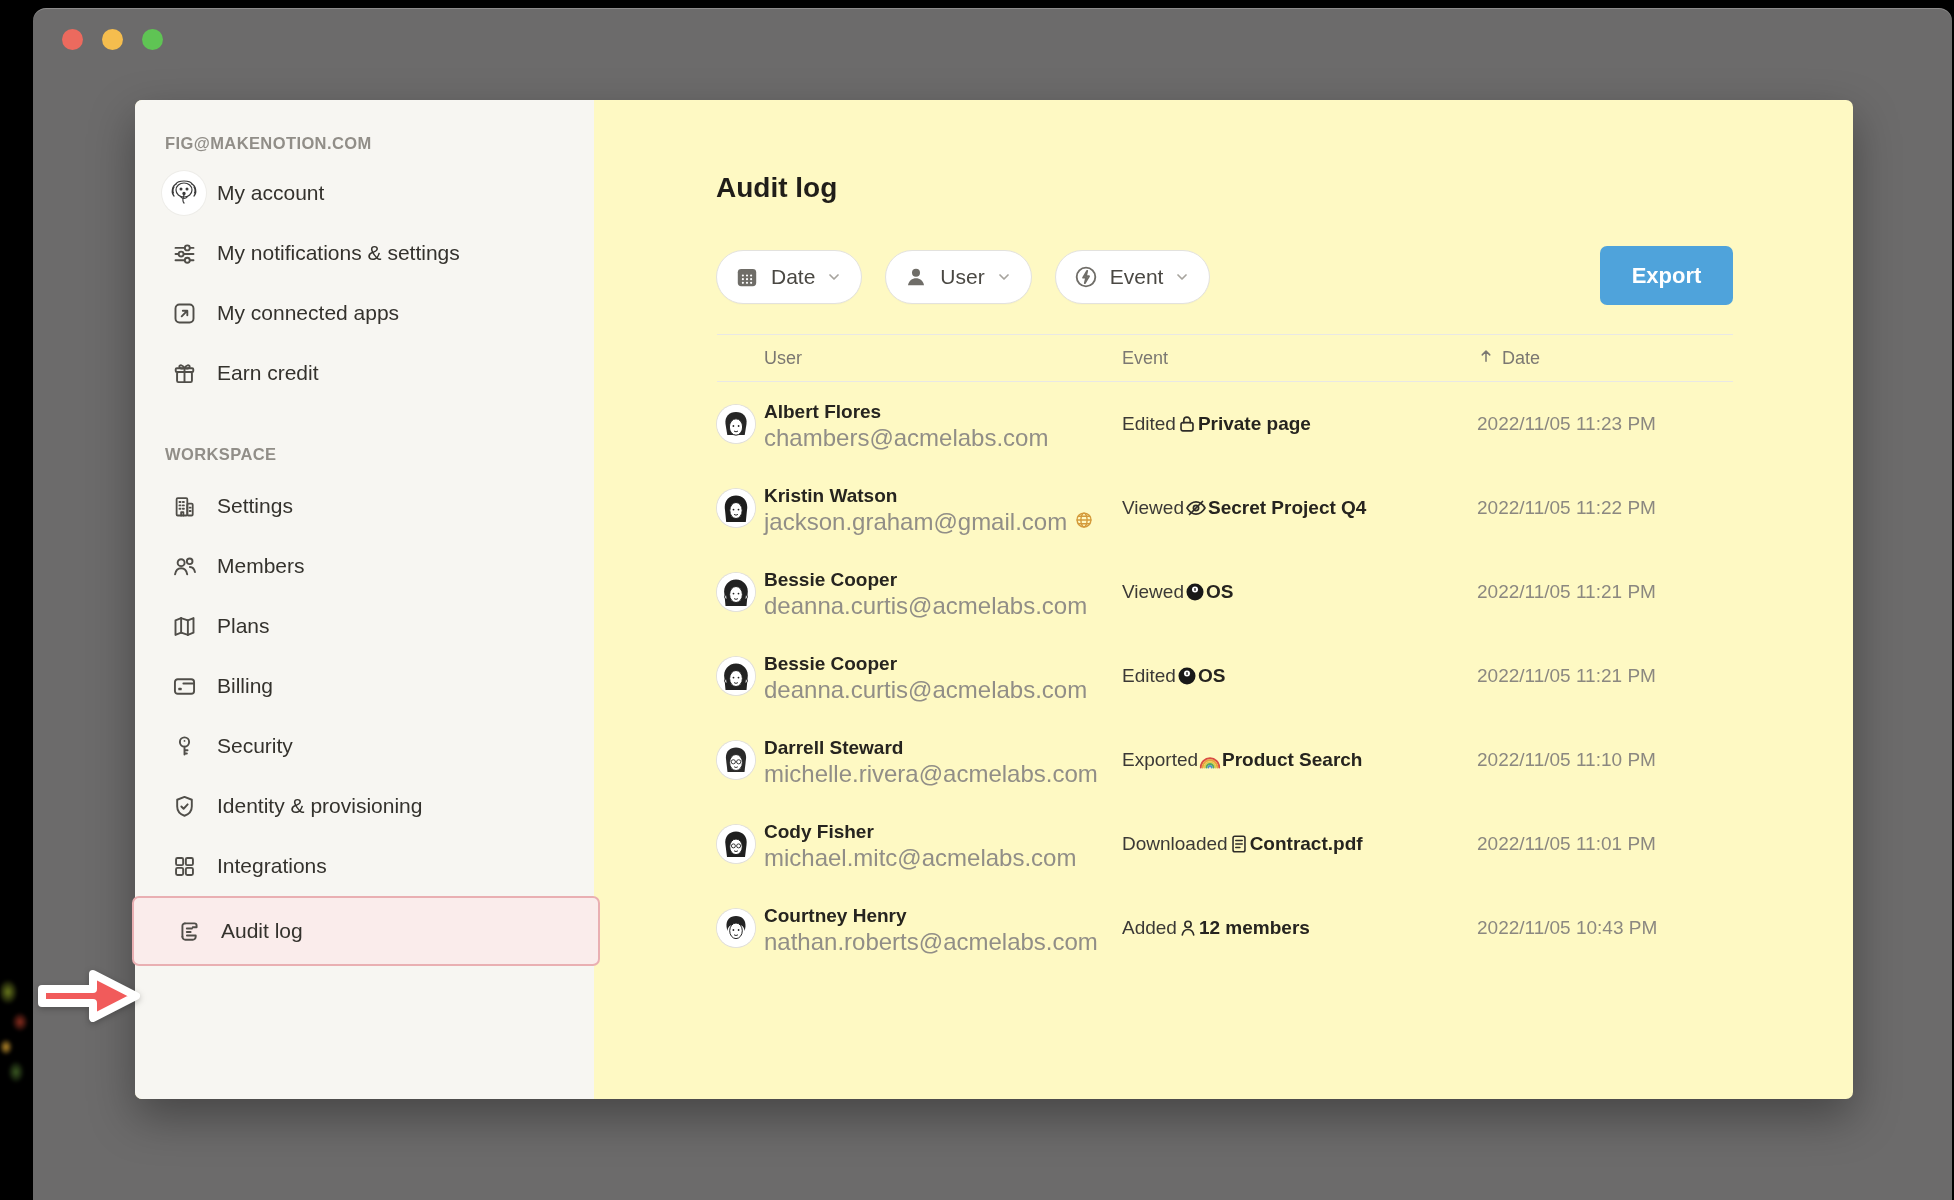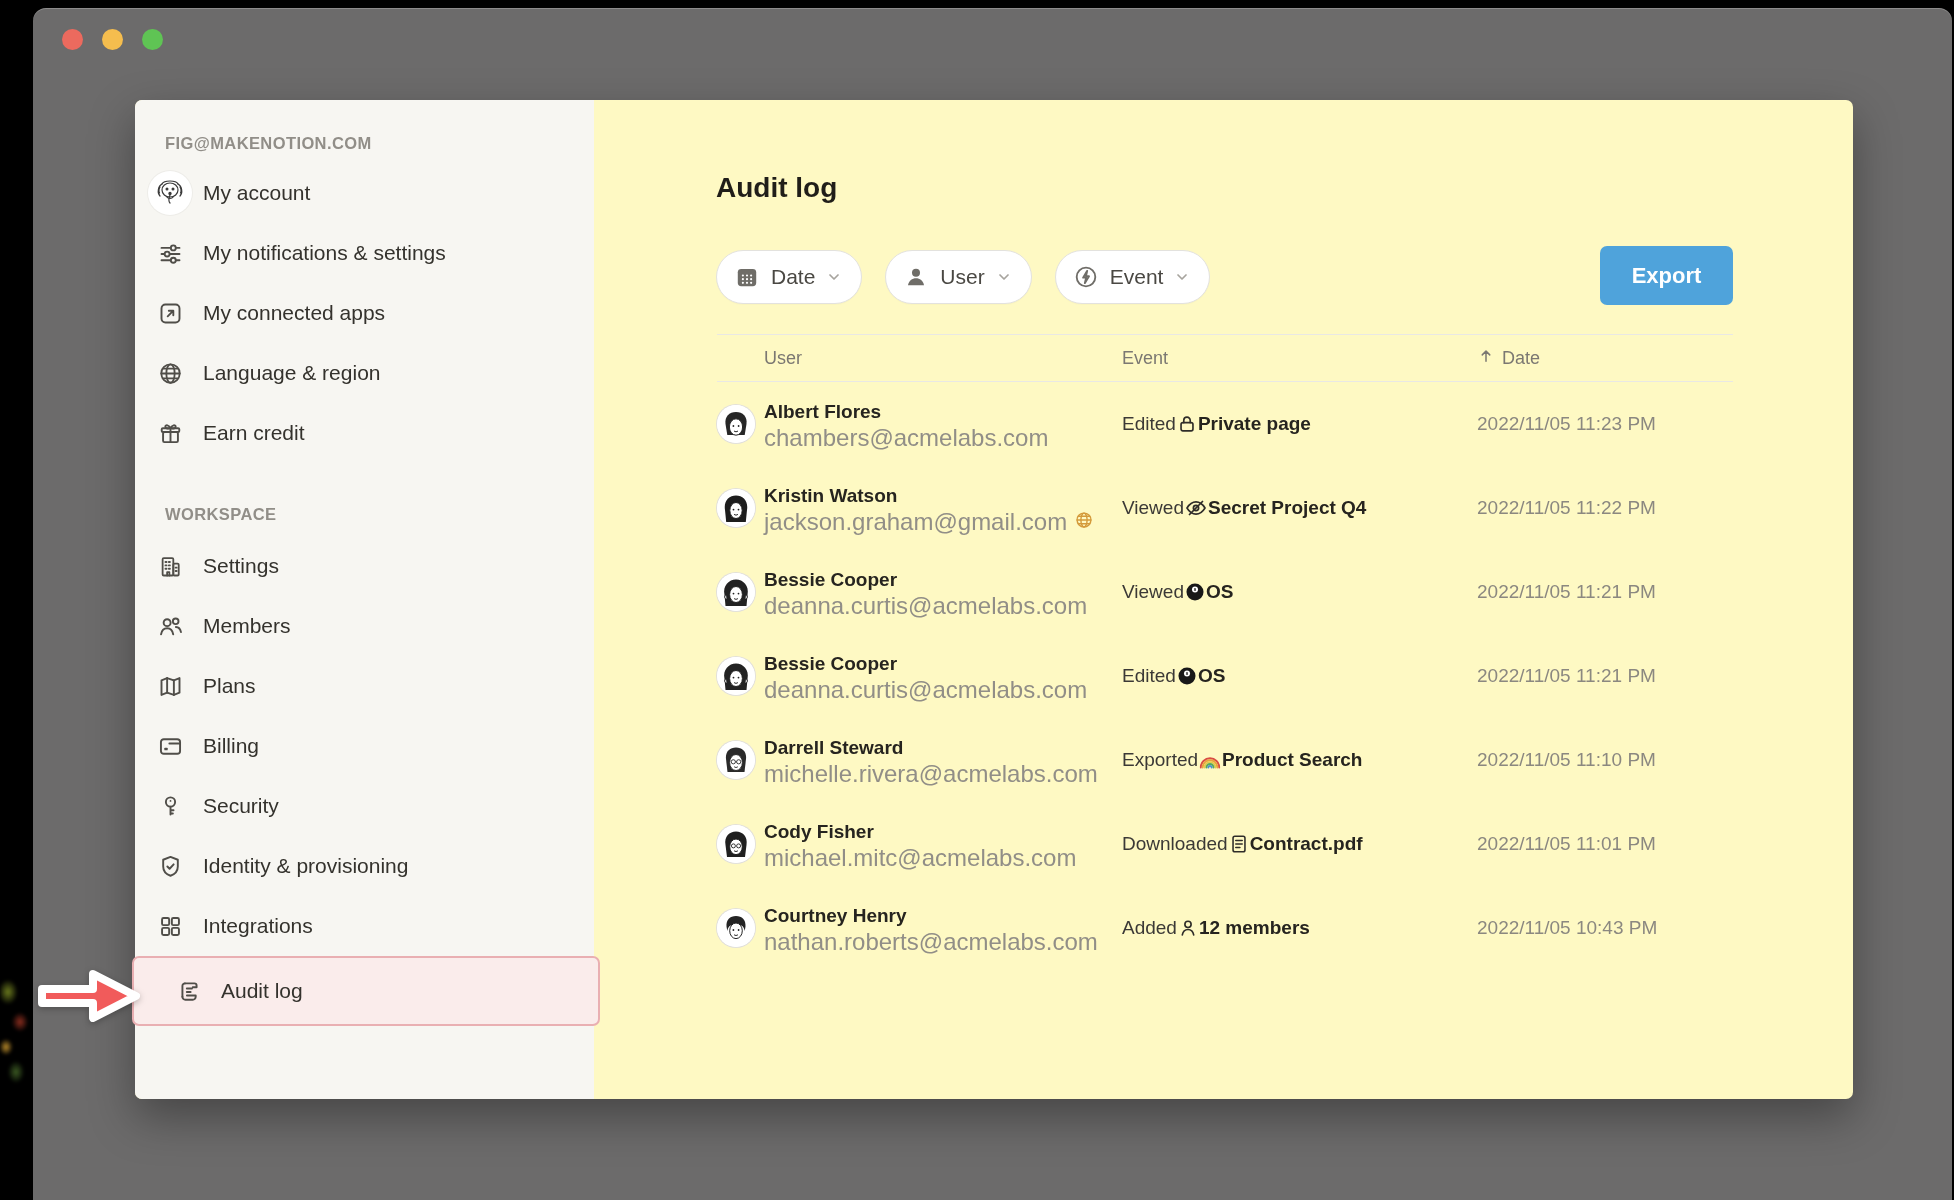--- a/index.html
+++ b/index.html
@@ -41,21 +41,21 @@
     position:absolute;left:0;top:0;bottom:0;width:459px;
     background:#f7f6f2;border-radius:7px 0 0 7px;
     padding-top:26px;box-sizing:border-box;
   }
   .sb-heading{
     margin:8px 0 10px 30px;font-size:16.5px;font-weight:600;color:#918e88;
     letter-spacing:.4px;
   }
   .ws-heading{margin:42px 0 12px 30px;}
   .sb-item{
-    display:flex;align-items:center;height:60px;padding-left:20px;
+    display:flex;align-items:center;height:60px;padding-left:34px;
     color:#34322d;font-size:21px;cursor:pointer;box-sizing:border-box;
   }
   .sb-item .ic{width:30px;height:30px;margin-right:18px;display:flex;align-items:center;justify-content:center;flex:0 0 30px;}
   .sb-item .ic svg{display:block;}
   .sb-item.active{
     height:70px;margin-left:-3px;margin-right:-6px;padding-left:39px;
     background:#faeceb;border:2px solid #e9afb2;border-radius:7px;
   }
   .avatar-dog{width:44px;height:44px;border-radius:50%;background:#fff;flex:0 0 44px;
     margin-left:-7px;margin-right:11px;display:flex;align-items:center;justify-content:center;
@@ -151,31 +151,20 @@
       <div class="sb-item">
         <span class="ic">
           <svg width="27" height="27" viewBox="0 0 24 24" fill="none" stroke="#504e49" stroke-width="1.7" stroke-linecap="round" stroke-linejoin="round">
             <rect x="4" y="4" width="16" height="16" rx="3.5"></rect>
             <path d="M9.5 14.5 L14.5 9.5 M10.5 9.5h4v4"></path>
           </svg>
         </span>
         <span>My connected apps</span>
       </div>
 
-      <div class="sb-item">
-        <span class="ic">
-          <svg width="27" height="27" viewBox="0 0 24 24" fill="none" stroke="#504e49" stroke-width="1.6" stroke-linecap="round">
-            <circle cx="12" cy="12" r="8.2"></circle>
-              <ellipse cx="12" cy="12" rx="3.7" ry="8.2"></ellipse>
-            <line x1="3.8" y1="12" x2="20.2" y2="12"></line>
-            <path d="M5 7.6h14M5 16.4h14"></path>
-          </svg>
-        </span>
-        <span>Language &amp; region</span>
-      </div>
 
       <div class="sb-item">
         <span class="ic">
           <svg width="27" height="27" viewBox="0 0 24 24" fill="none" stroke="#504e49" stroke-width="1.7" stroke-linecap="round" stroke-linejoin="round">
             <rect x="4.2" y="7.3" width="15.6" height="3.4" rx="1"></rect>
             <rect x="5.4" y="10.7" width="13.2" height="9" rx="1.2"></rect>
             <line x1="12" y1="7.3" x2="12" y2="19.7"></line>
             <path d="M12 7.3c-1.2-3-4.6-3.4-4.6-1.2 0 1.6 2.8 1.8 4.6 1.2zM12 7.3c1.2-3 4.6-3.4 4.6-1.2 0 1.6-2.8 1.8-4.6 1.2z"></path>
           </svg>
         </span>

